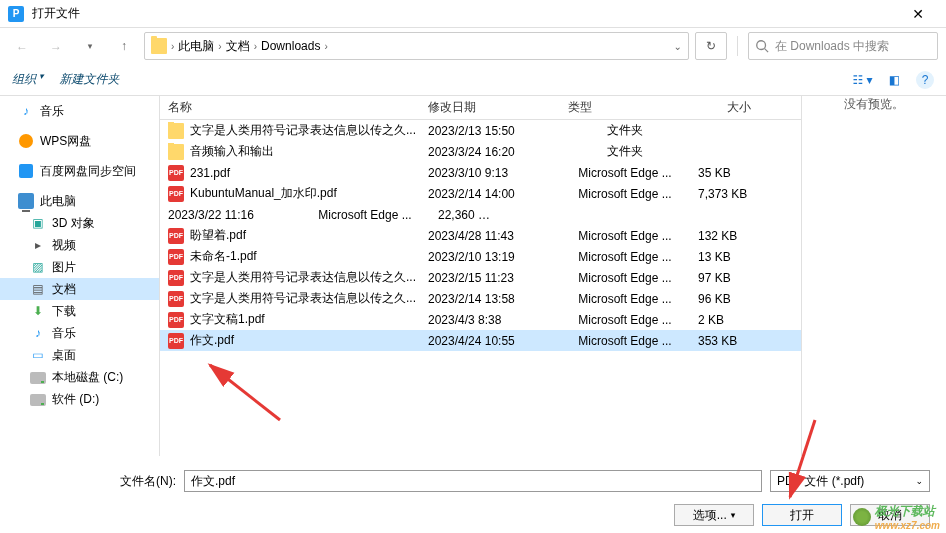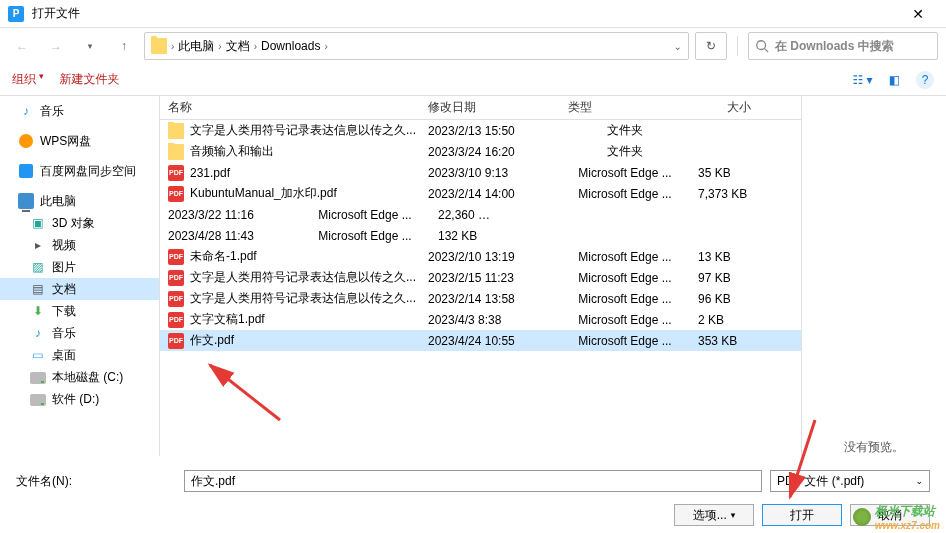--- a/index.html
+++ b/index.html
@@ -10,25 +10,25 @@
 .titlebar .title { flex: 1; }
 .titlebar .close { width: 40px; text-align: center; cursor: pointer; font-size: 14px; }
 
 .navbar { height: 36px; display: flex; align-items: center; padding: 4px 8px; gap: 6px; }
 .nav-btn { width: 28px; height: 26px; display: flex; align-items: center; justify-content: center; color: #666; cursor: pointer; }
 .nav-btn.disabled { color: #bbb; }
 .nav-sep { width: 1px; height: 20px; background: #ddd; margin: 0 4px; }
 .address { flex: 1; height: 28px; border: 1px solid #ccc; border-radius: 2px; display: flex; align-items: center; padding: 0 6px; gap: 4px; }
 .address .caret { color: #666; font-size: 10px; }
 .refresh-btn { width: 32px; height: 28px; border: 1px solid #ccc; border-radius: 2px; display: flex; align-items: center; justify-content: center; color: #555; cursor: pointer; }
-.search { width: 190px; height: 28px; border: 1px solid #ccc; border-radius: 2px; display: flex; align-items: center; padding: 0 6px; gap: 6px; color: #888; font-weight: bold; }
+.search { width: 190px; height: 28px; border: 1px solid #ccc; border-radius: 2px; display: flex; align-items: center; padding: 0 6px; gap: 6px; color: #888; }
 .search svg { width: 14px; height: 14px; }
 
 .toolbar { height: 32px; display: flex; align-items: center; padding: 0 12px; border-bottom: 1px solid #e0e0e0; gap: 16px; }
-.toolbar .t-btn { color: #b91c1c; cursor: pointer; display: flex; align-items: flex-start; gap: 3px; }
+.toolbar .t-btn { color: #0c4a6e; cursor: pointer; display: flex; align-items: flex-start; gap: 3px; font-style: italic; }
 .toolbar .spacer { flex: 1; }
 .toolbar .icon-btn { color: #1976d2; cursor: pointer; display: flex; align-items: center; }
 
 .body { display: flex; height: 360px; }
 .sidebar { width: 160px; border-right: 1px solid #e0e0e0; overflow: hidden; padding-top: 4px; }
 .side-item { display: flex; align-items: center; height: 22px; padding-left: 30px; gap: 6px; cursor: pointer; }
 .side-item.top { padding-left: 18px; }
 .side-item.selected { background: #cde8ff; }
 .side-icon { width: 16px; height: 16px; display: flex; align-items: center; justify-content: center; font-size: 12px; }
 
@@ -42,25 +42,25 @@
 .rows { flex: 1; position: relative; }
 .row { display: flex; height: 21px; align-items: center; cursor: pointer; }
 .row.selected { background: #cde8ff; }
 .row > div { padding: 0 8px; white-space: nowrap; overflow: hidden; text-overflow: ellipsis; }
 .row .col-name { display: flex; align-items: center; gap: 6px; }
 .file-icon { width: 16px; height: 16px; flex-shrink: 0; }
 .folder-icon { background: #ffd86b; border-radius: 1px; position: relative; }
 .folder-icon::before { content: ''; position: absolute; top: -2px; left: 0; width: 6px; height: 3px; background: #ffd86b; border-radius: 1px 1px 0 0; }
 .pdf-icon { background: #e53935; border-radius: 2px; display: flex; align-items: center; justify-content: center; color: #fff; font-size: 7px; font-weight: bold; }
 
-.preview { width: 145px; display: flex; align-items: flex-end; justify-content: center; color: #555; border-left: 1px solid #e0e0e0; }
+.preview { width: 145px; display: flex; align-items: flex-start; justify-content: center; color: #555; border-left: 1px solid #e0e0e0; }
 
 .footer { padding: 14px 16px 8px; }
 .filename-row { display: flex; align-items: center; gap: 8px; margin-bottom: 12px; }
-.filename-row label { width: 160px; text-align: left; }
+.filename-row label { width: 160px; text-align: right; }
 .filename-input { flex: 1; height: 22px; border: 1px solid #999; padding: 0 6px; }
 .filter { width: 160px; height: 22px; border: 1px solid #999; padding: 0 6px; display: flex; align-items: center; justify-content: space-between; cursor: pointer; }
 .btn-row { display: flex; justify-content: flex-end; gap: 8px; }
 .btn { width: 80px; height: 22px; border: 1px solid #aaa; background: #f5f5f5; cursor: pointer; display: flex; align-items: center; justify-content: center; }
 .btn.primary { border: 1px solid #2196f3; }
 .btn.dd::after { content: '▾'; margin-left: 4px; font-size: 9px; }
 
 
 .arrow { position: absolute; pointer-events: none; }
 .arrow svg { overflow: visible; }
@@ -249,20 +249,24 @@
           <div class="col-date">2023/2/14 14:00</div>
           <div class="col-type">Microsoft Edge ...</div>
           <div class="col-size">7,373 KB</div>
         </div>
         <div class="row">
           <div class="col-date">2023/3/22 11:16</div>
           <div class="col-type">Microsoft Edge ...</div>
           <div class="col-size">22,360 KB</div>
         </div>
         <div class="row">
+          <div class="col-name">
+            <span class="file-icon pdf-icon">PDF</span>
+            <span>盼望着.pdf</span>
+          </div>
           <div class="col-date">2023/4/28 11:43</div>
           <div class="col-type">Microsoft Edge ...</div>
           <div class="col-size">132 KB</div>
         </div>
         <div class="row">
           <div class="col-name">
             <span class="file-icon pdf-icon">PDF</span>
             <span>未命名-1.pdf</span>
           </div>
           <div class="col-date">2023/2/10 13:19</div>

